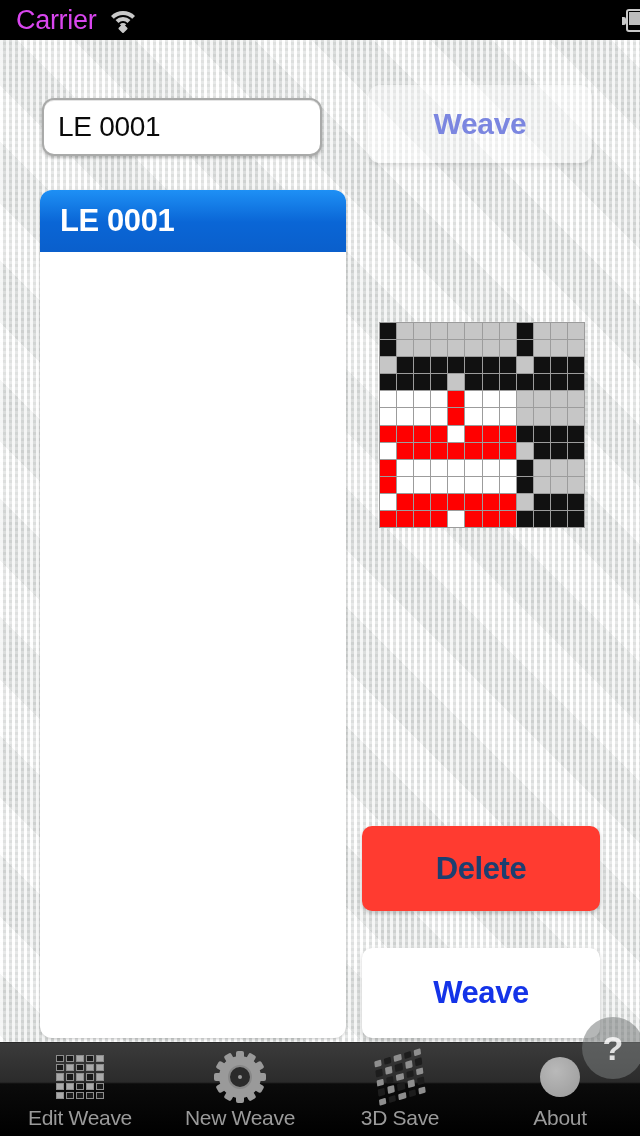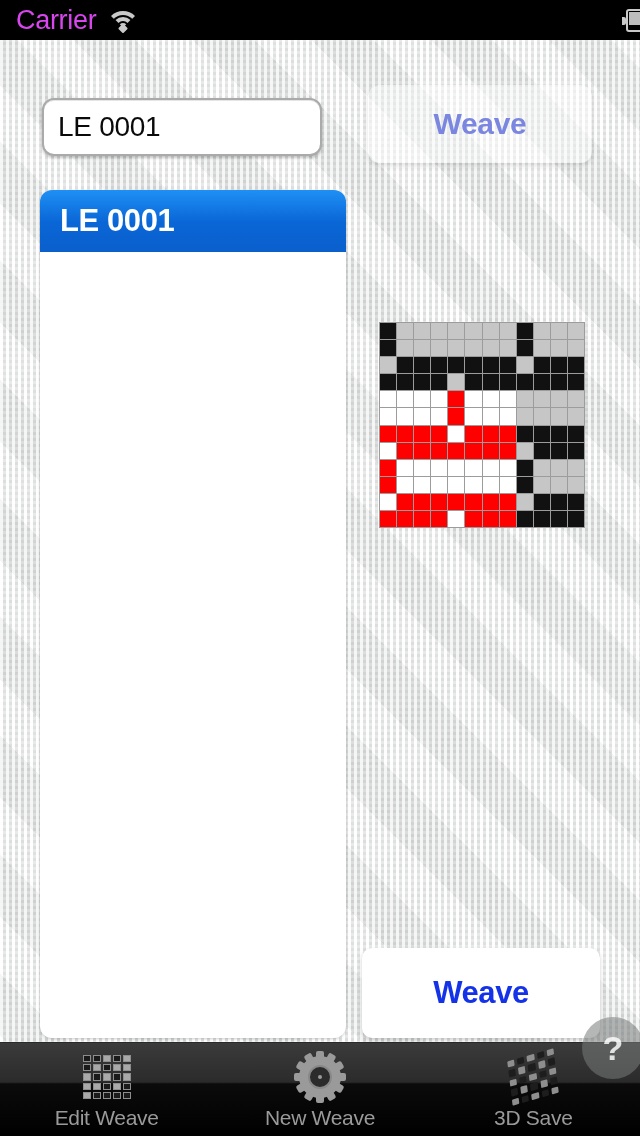--- a/index.html
+++ b/index.html
@@ -423,20 +423,21 @@
         <div style="background: rgb(255, 255, 255);"></div>
         <div style="background: rgb(255, 0, 0);"></div>
         <div style="background: rgb(255, 0, 0);"></div>
         <div style="background: rgb(255, 0, 0);"></div>
         <div style="background: rgb(17, 17, 17);"></div>
         <div style="background: rgb(17, 17, 17);"></div>
         <div style="background: rgb(17, 17, 17);"></div>
         <div style="background: rgb(17, 17, 17);"></div>
       </div>
 
+    <div id="delete-button">Delete</div>
 
     <div id="load-button">Weave</div>
 
     <div id="help-button">?</div>
   </div>
 
   <div id="tabbar">
 
     <div class="tab">
       <span class="tab-hit"></span>
@@ -518,15 +519,22 @@
             <span class="dark"></span>
             <span></span>
             <span class="dark"></span>
             <span></span>
         </span>
       </span>
       <span class="tab-label">3D Save</span>
     </div>
 
 
+    <div class="tab">
+      <span class="tab-hit"></span>
+      <span class="tab-icon">
+        <span class="about-dot"></span>
+      </span>
+      <span class="tab-label">About</span>
+    </div>
 
   </div>
 </div>
 
 </body></html>

